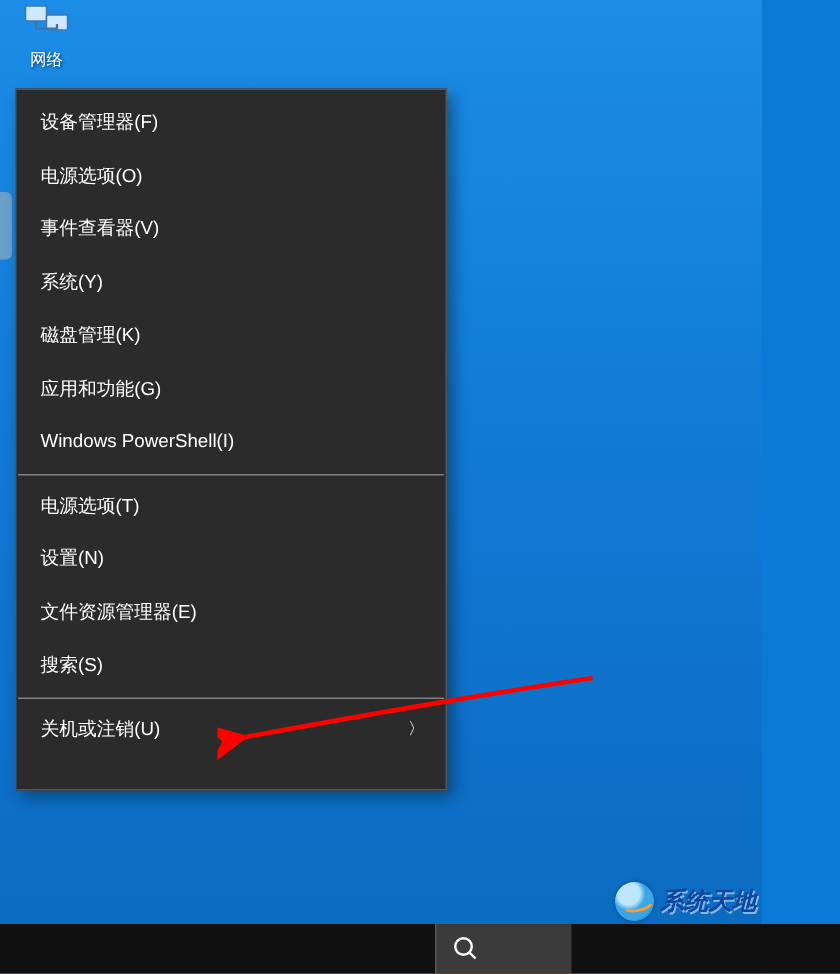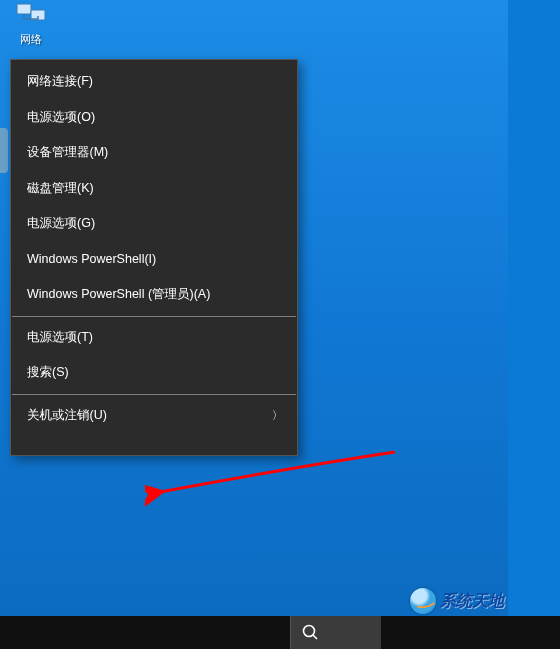--- a/index.html
+++ b/index.html
@@ -159,45 +159,51 @@
         <path d="M10 14 v5 h14 v-3" stroke="#3a78b0" fill="none" stroke-width="1.5"></path>
       </svg>
     </div>
     <div class="label">网络</div>
   </div>
 
   <div class="partial-icon"></div>
 
   <div class="ctx-menu">
     <div class="ctx-item">
-        <span>网络连接(F)</span>
+        <span>设备管理器(F)</span>
       </div>
     <div class="ctx-item">
         <span>电源选项(O)</span>
       </div>
     <div class="ctx-item">
-        <span>设备管理器(M)</span>
+        <span>事件查看器(V)</span>
+      </div>
+    <div class="ctx-item">
+        <span>系统(Y)</span>
       </div>
     <div class="ctx-item">
         <span>磁盘管理(K)</span>
       </div>
     <div class="ctx-item">
-        <span>电源选项(G)</span>
+        <span>应用和功能(G)</span>
       </div>
     <div class="ctx-item">
         <span>Windows PowerShell(I)</span>
       </div>
-    <div class="ctx-item">
-        <span>Windows PowerShell (管理员)(A)</span>
-      </div>
 
     <div class="ctx-sep"></div>
 
     <div class="ctx-item">
         <span>电源选项(T)</span>
+      </div>
+    <div class="ctx-item">
+        <span>设置(N)</span>
+      </div>
+    <div class="ctx-item">
+        <span>文件资源管理器(E)</span>
       </div>
     <div class="ctx-item">
         <span>搜索(S)</span>
       </div>
 
     <div class="ctx-sep"></div>
 
     <div class="ctx-item">
       <span>关机或注销(U)</span>
       <span class="arrow">〉</span>

